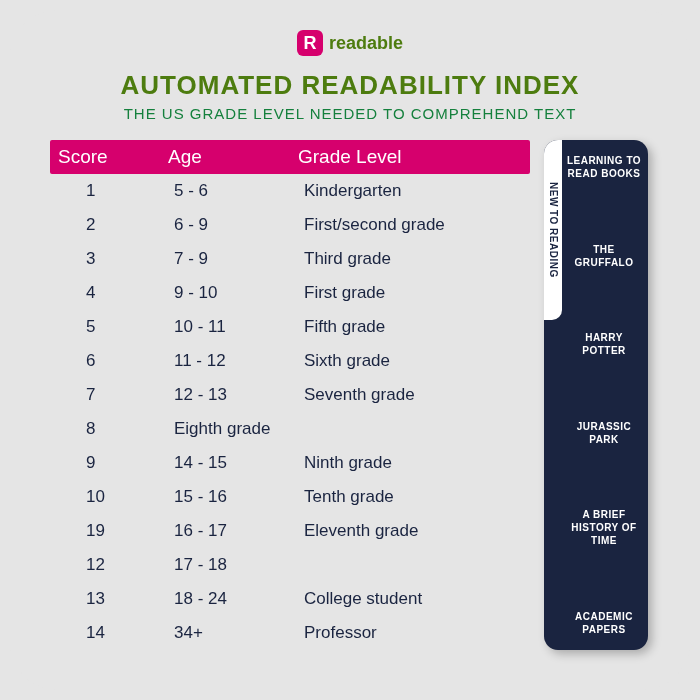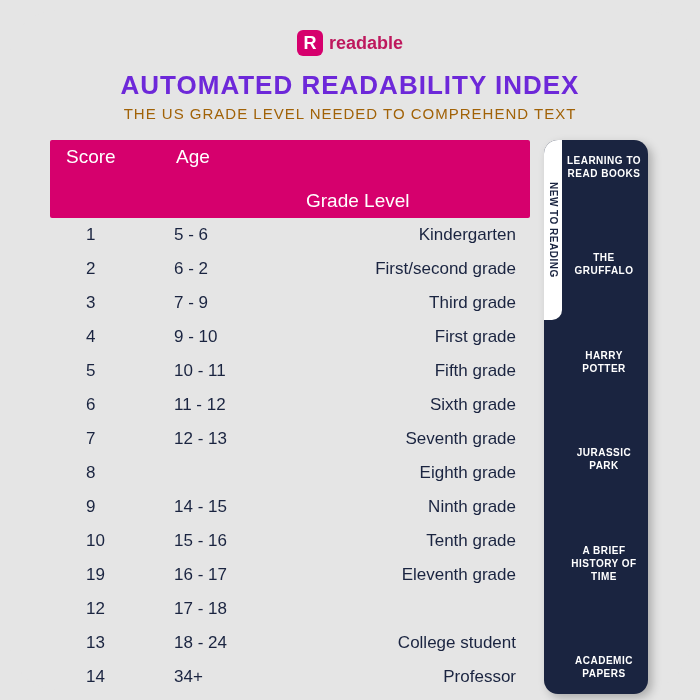--- a/index.html
+++ b/index.html
@@ -19,46 +19,46 @@
     .logo-row {
       display: flex; align-items: center; justify-content: center;
       gap: 6px; margin-bottom: 14px;
     }
     .logo-mark {
       width: 26px; height: 26px; background: #d6006d;
       border-radius: 6px; display: flex; align-items: center;
       justify-content: center; color: #fff; font-weight: 700;
       font-size: 18px;
     }
-    .logo-text { color: #be185d; font-weight: 600; font-size: 18px; }
+    .logo-text { color: #4d7c0f; font-weight: 600; font-size: 18px; }
     .title {
-      text-align: center; color: #6d28d9; font-weight: 800;
+      text-align: center; color: #4d7c0f; font-weight: 800;
       font-size: 26px; letter-spacing: 1px; margin-bottom: 4px;
     }
     .subtitle {
-      text-align: center; color: #a16207; font-weight: 500;
+      text-align: center; color: #15803d; font-weight: 500;
       font-size: 15px; letter-spacing: 1px; margin-bottom: 18px;
     }
     .content-row { display: flex; gap: 14px; }
     .table-wrap { flex: 0 0 480px; }
     .thead {
       background: #d6006d; color: #fff; font-size: 19px;
-      display: flex; border-radius: 2px; padding: 6px 16px;
+      display: flex; border-radius: 2px; padding: 6px 8px;
       font-weight: 400;
     }
     .col-score { width: 110px; }
     .col-age   { width: 130px; }
-    .col-grade { flex: 1; margin-top: 44px; }
+    .col-grade { flex: 1; }
     .trow {
       display: flex; padding: 7px 14px; color: #1a2440;
       font-size: 17px; align-items: center;
     }
     .col-score-val { width: 110px; text-align: left; padding-left: 22px; }
     .col-age-val   { width: 130px; }
-    .col-grade-val { flex: 1; text-align: right; }
+    .col-grade-val { flex: 1; }
 
     .side {
       flex: 0 0 104px;
       background: #1a2440; border-radius: 14px;
       position: relative;
       box-shadow: 4px 4px 10px rgba(0,0,0,.25);
       display: flex;
     }
     .side-strip {
       width: 18px; height: 180px; background: #fff;
@@ -98,21 +98,21 @@
         <div class="col-grade">Grade Level</div>
       </div>
       <div id="tbody">
           <div class="trow">
             <div class="col-score-val">1</div>
             <div class="col-age-val">5 - 6</div>
             <div class="col-grade-val">Kindergarten</div>
           </div>
           <div class="trow">
             <div class="col-score-val">2</div>
-            <div class="col-age-val">6 - 2</div>
+            <div class="col-age-val">6 - 9</div>
             <div class="col-grade-val">First/second grade</div>
           </div>
           <div class="trow">
             <div class="col-score-val">3</div>
             <div class="col-age-val">7 - 9</div>
             <div class="col-grade-val">Third grade</div>
           </div>
           <div class="trow">
             <div class="col-score-val">4</div>
             <div class="col-age-val">9 - 10</div>

